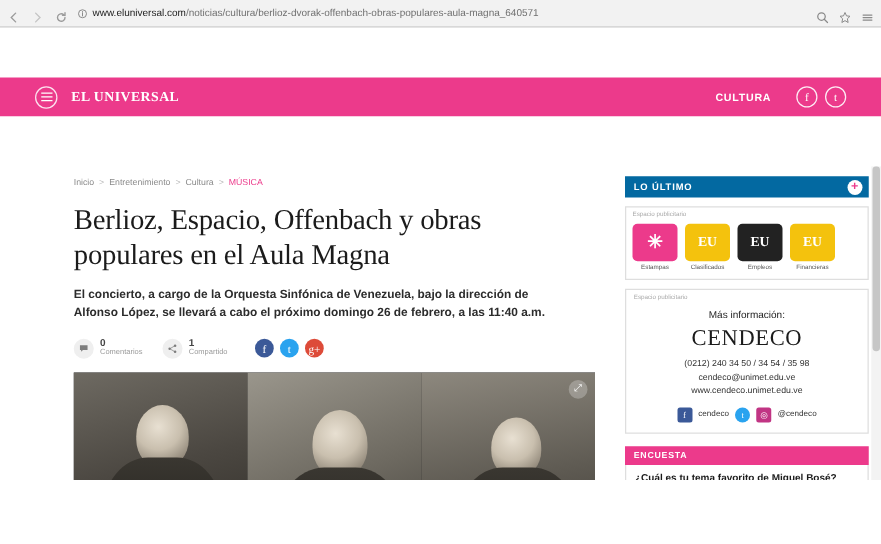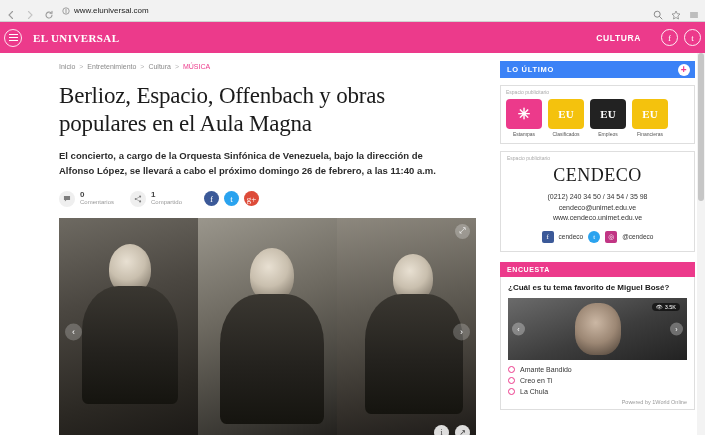--- a/index.html
+++ b/index.html
@@ -4,24 +4,25 @@
 <style>
   * { box-sizing: border-box; }
   html, body {
     margin: 0; padding: 0;
     width: 705px; height: 435px;
     overflow: hidden;
     background: #ffffff;
     font-family: "Liberation Sans", sans-serif;
   }
   .browser {
-    width: 705px; height: 435px;
+    width: 705px; height: 384px;
     display: flex; flex-direction: column;
     background: #ffffff;
     position: relative;
+    gap: 40px;
   }
 
   
   .chrome {
     height: 22px;
     background: #f2f2f2;
     border-bottom: 1px solid #d0d0d0;
     display: flex; align-items: center;
     padding: 0 6px;
     flex: 0 0 22px;
@@ -38,21 +39,21 @@
   .lock { width: 8px; height: 8px; margin-right: 4px; flex: 0 0 8px; color: #777; }
   .url-host { color: #222; }
   .url-path { color: #707070; }
   .chrome-right { display: flex; align-items: center; gap: 8px; margin-left: 8px; }
 
   
   .site-header {
     height: 31px;
     background: #ec3a8b;
     display: flex; align-items: center;
-    padding: 0 4px;
+    padding: 0 28px;
     flex: 0 0 31px;
   }
   .hamburger {
     width: 18px; height: 18px; border-radius: 50%;
     border: 1px solid rgba(255,255,255,.85);
     display: flex; flex-direction: column; justify-content: center;
     align-items: center; gap: 2px;
     flex: 0 0 18px;
   }
   .hamburger i { display:block; width: 9px; height: 1px; background: #fff; }
@@ -190,21 +191,21 @@
     font-family: "Liberation Serif", serif;
   }
 
   
   .sidebar {
     width: 213px;
     padding: 8px 10px 0 8px;
     background: #fff;
   }
   .side-head {
-    background: #3b82f6; color: #fff;
+    background: #0369a1; color: #fff;
     height: 17px; display: flex; align-items: center;
     padding: 0 7px;
     font-size: 7.5px; font-weight: bold; letter-spacing: .7px;
     position: relative;
   }
   .side-head .plus {
     position: absolute; right: 5px; top: 50%; transform: translateY(-50%);
     width: 12px; height: 12px; border-radius: 50%;
     background: #fff; color: #ec3a8b;
     display: flex; align-items: center; justify-content: center;
@@ -332,20 +333,21 @@
       </span>
     </div>
     <div class="omnibox">
       <span class="lock">
         <svg viewBox="0 0 10 10" width="8" height="8">
             <circle cx="5" cy="5" r="4" stroke="#8a8a8a" stroke-width="1" fill="none"></circle>
             <path d="M5 4.2 L5 7.2 M5 2.8 L5 3.4" stroke="#8a8a8a" stroke-width="1" stroke-linecap="round"></path>
           </svg>
       </span>
       <span class="url-host">www.eluniversal.com</span>
+        <span class="url-path">/noticias/cultura/berlioz-dvorak-offenbach-obras-populares-aula-magna_640571</span>
     </div>
     <div class="chrome-right">
       <span class="nav-ico">
         <svg viewBox="0 0 10 10" width="10" height="10">
             <circle cx="4.2" cy="4.2" r="3" stroke="#8a8a8a" stroke-width="1" fill="none"></circle>
             <path d="M6.4 6.4 L9 9" stroke="#8a8a8a" stroke-width="1" stroke-linecap="round"></path>
           </svg>
       </span>
       <span class="nav-ico">
         <svg viewBox="0 0 10 10" width="10" height="10">
@@ -478,20 +480,21 @@
             <div class="sq yellow2">
                 <span>EU</span>
               </div>
             <div class="cap">Financieras</div>
           </div>
         </div>
       </div>
 
       <div class="info-box">
         <div class="ad-label" style="text-align:left">Espacio publicitario</div>
+        <div class="info-title">Más información:</div>
         <div class="info-brand">CENDECO</div>
         <div class="info-line">(0212) 240 34 50 / 34 54 / 35 98</div>
         <div class="info-line">cendeco@unimet.edu.ve</div>
         <div class="info-line">www.cendeco.unimet.edu.ve</div>
         <div class="info-social">
           <span class="mini fb">f</span>
           <span>cendeco</span>
           <span class="mini tw">t</span>
           <span class="mini ig">◎</span>
           <span>@cendeco</span>

